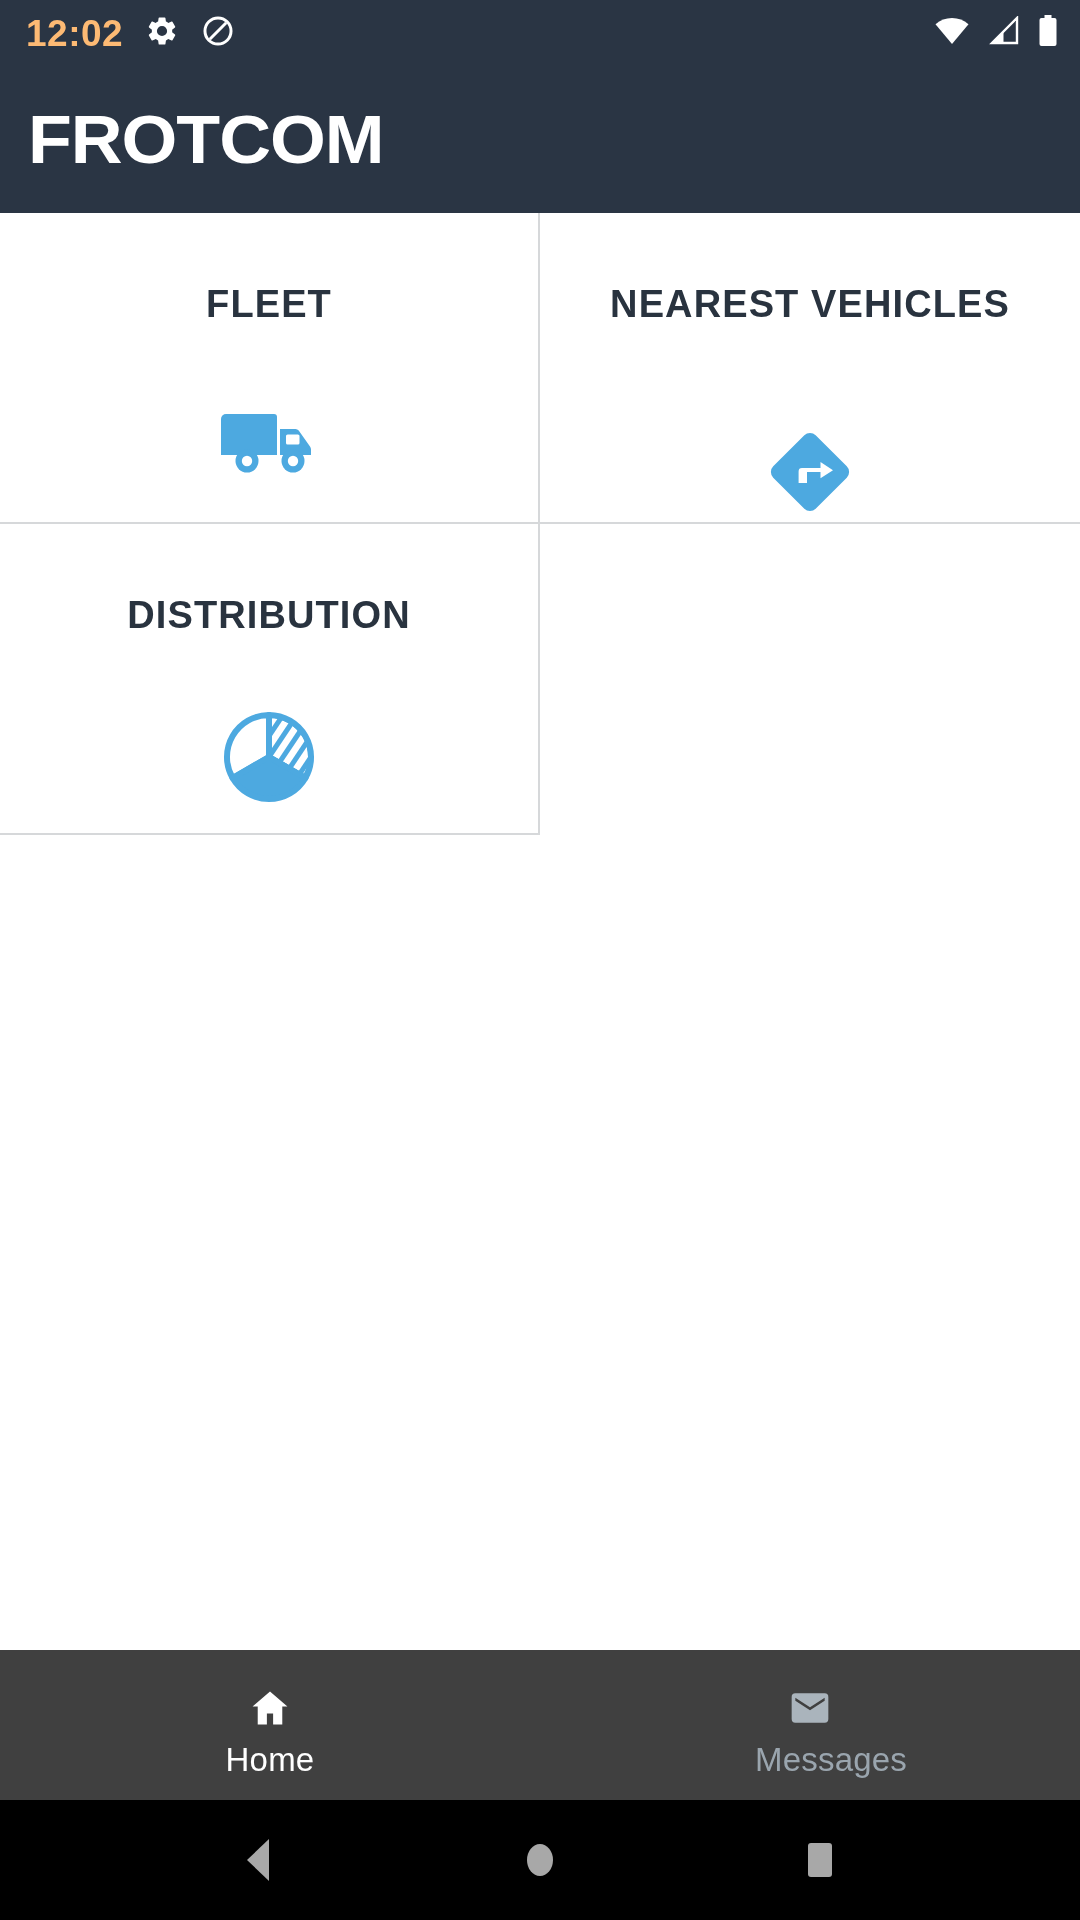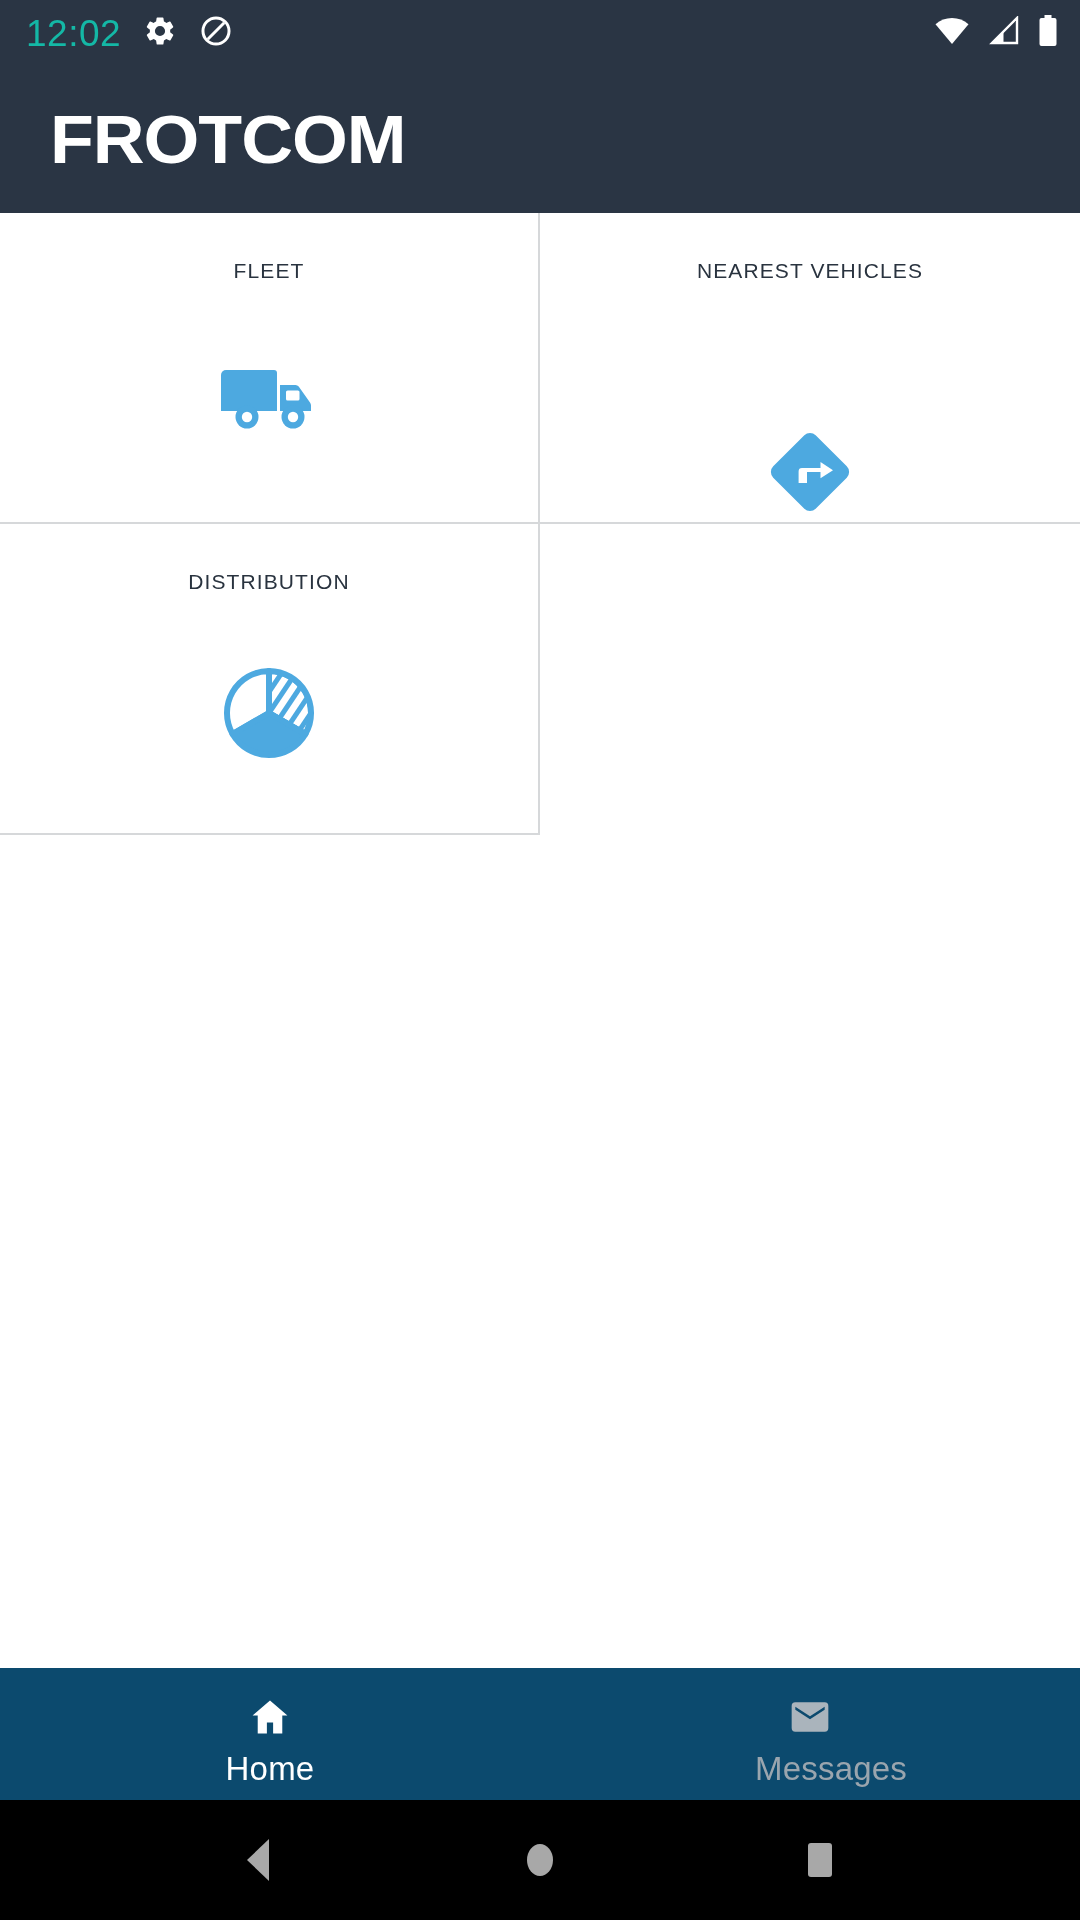--- a/index.html
+++ b/index.html
@@ -19,35 +19,35 @@
   
   .status-bar {
     height:66px;
     background:#2a3544;
     display:flex; align-items:center;
     padding:0 22px 0 26px;
     flex:0 0 auto;
   }
   .status-left { display:flex; align-items:center; gap:22px; }
   .status-time {
-    color:#14b8a6;
+    color:#fdba74;
     font-size:37px;
     letter-spacing:0.5px;
     line-height:1;
-    font-weight:400;
+    font-weight:700;
   }
   .status-right { margin-left:auto; display:flex; align-items:center; gap:18px; }
   .sb-ico { display:block; }
 
   
   .app-bar {
     background:#2a3544;
     height:147px;
     display:flex; align-items:center;
-    padding-left:50px;
+    padding-left:28px;
     flex:0 0 auto;
   }
   .brand {
     color:#ffffff;
     font-size:69px;
     font-weight:bold;
     letter-spacing:-1px;
     line-height:1;
     transform:scaleX(1.04);
     transform-origin:left center;
@@ -77,37 +77,38 @@
     border-bottom:2px solid #d6d8da;
   }
   .tile.empty {
     border-right:none;
     border-bottom:none;
     background:#ffffff;
   }
   .tile.no-right { border-right:none;justify-content:space-between; }
   .tile-title {
     color:#29333f;
-    font-size:21px;
+    font-size:38px;
     letter-spacing:1.1px;
     text-align:center;
     line-height:1.1;
-    font-weight:400;
+    font-weight:700;
+    margin-top:25px;
   }
   .tile-icon {
     margin-top:70px;
     width:120px; height:100px;
     display:flex; align-items:center; justify-content:center;
   }
 
   
   .bottom-nav {
     flex:0 0 auto;
-    height:132px;
-    background:#0c4a6e;
+    height:150px;
+    background:#404040;
     display:flex;
   }
   .nav-item {
     flex:1 1 0;
     display:flex; flex-direction:column;
     align-items:center; justify-content:center;
     gap:10px;
     padding-top:8px;
   }
   .nav-icon { width:56px; height:50px; display:flex; align-items:center; justify-content:center; }

